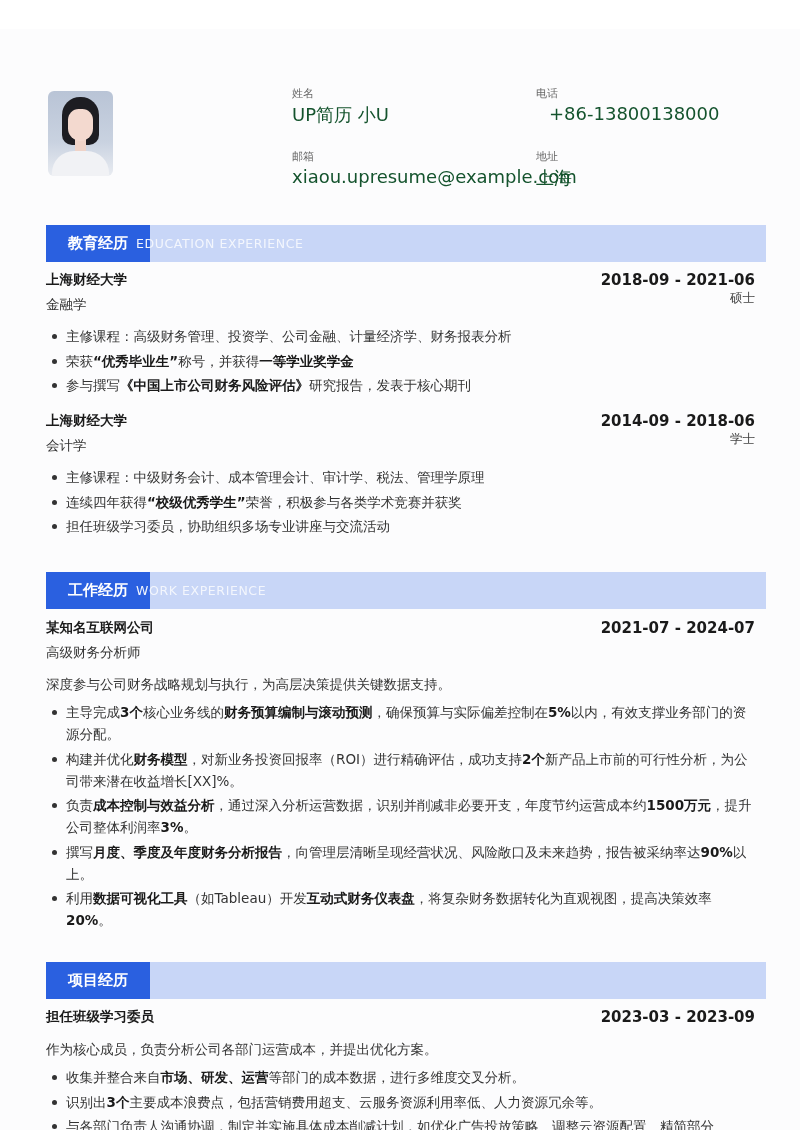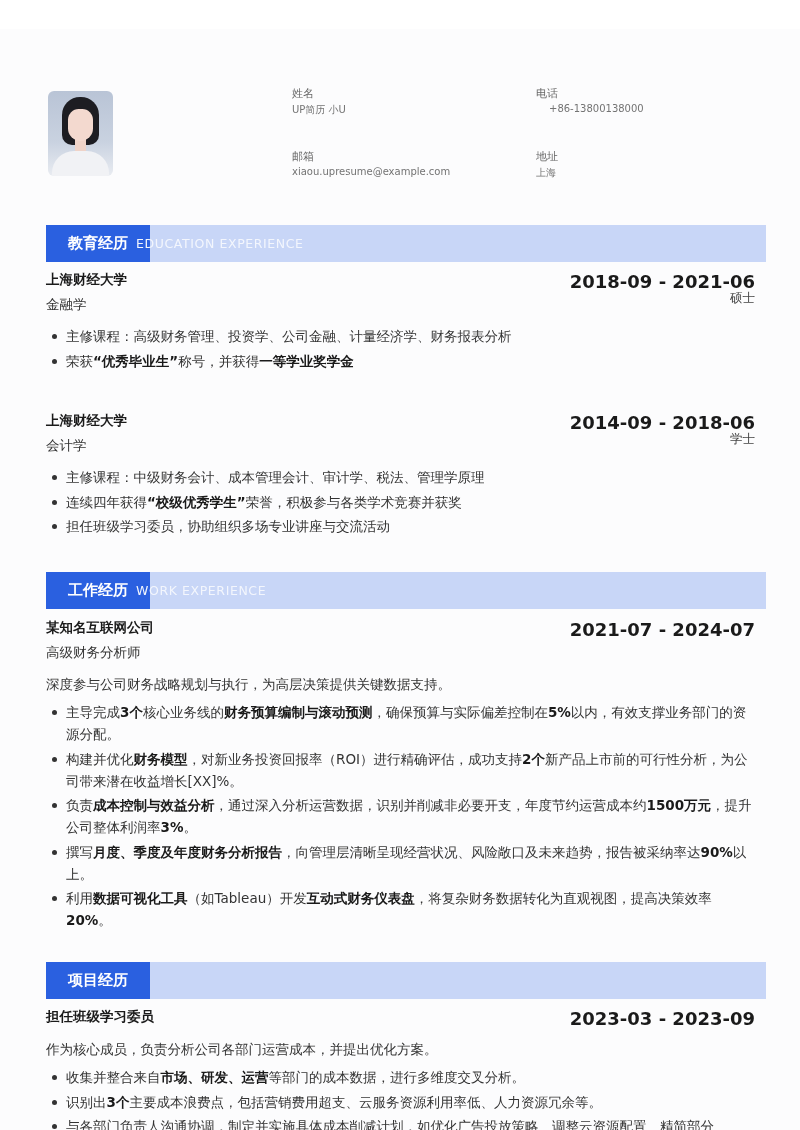--- a/index.html
+++ b/index.html
@@ -10,31 +10,31 @@
 
   
   .photo { position: absolute; left: 48px; top: 91px; width: 65px; height: 85px; border-radius: 6px;
     background: linear-gradient(180deg,#b9c4d6 0%,#c9d2e0 60%,#e9ecf1 100%); overflow: hidden; }
   .photo .hair { position: absolute; left: 14px; top: 6px; width: 37px; height: 48px; border-radius: 18px 18px 10px 10px; background: #1d1d22; }
   .photo .face { position: absolute; left: 20px; top: 18px; width: 25px; height: 32px; border-radius: 12px 12px 14px 14px; background: #f3d9cf; }
   .photo .body { position: absolute; left: 4px; top: 60px; width: 57px; height: 30px; border-radius: 22px 22px 0 0; background: #f1f2f5; }
   .photo .neck { position: absolute; left: 27px; top: 48px; width: 11px; height: 14px; background: #efd3c8; }
 
   .info-label { position: absolute; font-size: 11px; color: #666; }
-  .info-value { position: absolute; font-size: 10px; color: #737373; }
+  .info-value { position: absolute; font-size: 18px; color: #14532d; }
 
   
   .sec { position: absolute; left: 46px; width: 720px; height: 37px; background: #c8d6f7; }
   .sec .cn { position: absolute; left: 0; top: 0; height: 37px; width: 104px; background: #2a60e0; color: #fff;
     font-size: 15px; font-weight: bold; line-height: 37px; text-align: center; }
   .sec .en { position: absolute; left: 90px; top: 0; line-height: 37px; font-size: 12.5px; color: #f3f6fd; letter-spacing: 0.6px; }
 
   .item-title { position: absolute; left: 46px; font-size: 13.5px; font-weight: bold; color: #1a1a1a; }
   .item-sub { position: absolute; left: 46px; font-size: 13.5px; color: #333; }
-  .item-date { position: absolute; right: 45px; font-size: 18px; font-weight: bold; color: #1a1a1a; }
+  .item-date { position: absolute; right: 45px; font-size: 15px; font-weight: bold; color: #1a1a1a; }
   .item-degree { position: absolute; right: 45px; font-size: 12.5px; color: #444; }
   .desc { position: absolute; left: 46px; font-size: 13.5px; color: #333; }
 
   ul.bullets { position: absolute; left: 46px; width: 710px; list-style: none; }
   ul.bullets li { position: relative; padding-left: 20px; font-size: 13.5px; color: #333; line-height: 22px; margin-bottom: 2.5px; }
   ul.bullets li::before { content: ""; position: absolute; left: 6px; top: 9px; width: 5px; height: 5px; border-radius: 50%; background: #333; }
   ul.bullets li b { color: #1a1a1a; }
   ul.tight li { line-height: 23px; margin-bottom: 1.5px; }
 </style>
 </head>
@@ -64,20 +64,21 @@
   <div class="en">EDUCATION EXPERIENCE</div>
 </div>
 
 <div class="item-title" style="top:271px;">上海财经大学</div>
 <div class="item-date" style="top:271px;">2018-09 - 2021-06</div>
 <div class="item-sub" style="top:296px;">金融学</div>
 <div class="item-degree" style="top:290px;">硕士</div>
 <ul class="bullets" style="top:325px;">
     <li><span>主修课程：高级财务管理、投资学、公司金融、计量经济学、财务报表分析</span></li>
     <li><span>荣获</span><b>“优秀毕业生”</b><span>称号，并获得</span><b>一等学业奖学金</b></li>
+    <li><span>参与撰写</span><b>《中国上市公司财务风险评估》</b><span>研究报告，发表于核心期刊</span></li>
   </ul>
 
 <div class="item-title" style="top:412px;">上海财经大学</div>
 <div class="item-date" style="top:412px;">2014-09 - 2018-06</div>
 <div class="item-sub" style="top:437px;">会计学</div>
 <div class="item-degree" style="top:431px;">学士</div>
 <ul class="bullets" style="top:466px;">
     <li><span>主修课程：中级财务会计、成本管理会计、审计学、税法、管理学原理</span></li>
     <li><span>连续四年获得</span><b>“校级优秀学生”</b><span>荣誉，积极参与各类学术竞赛并获奖</span></li>
     <li><span>担任班级学习委员，协助组织多场专业讲座与交流活动</span></li>

